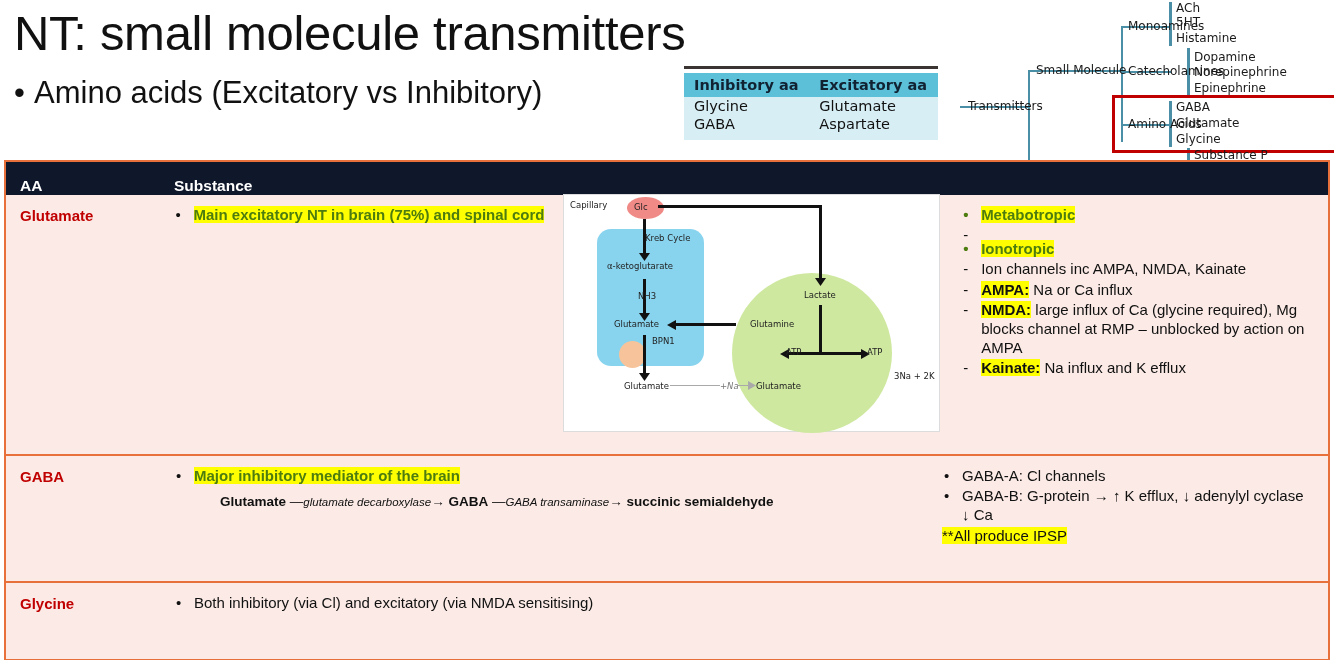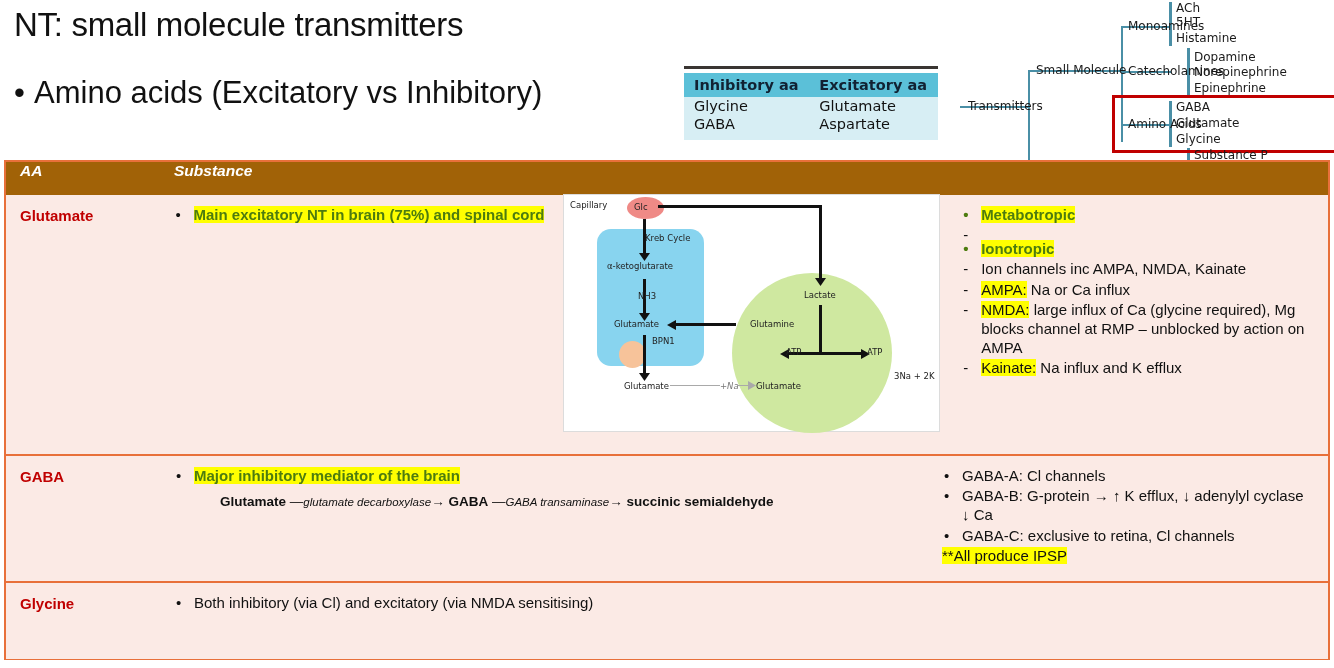--- a/index.html
+++ b/index.html
@@ -1,20 +1,20 @@
 <!DOCTYPE html>
 <html><head>
 <meta charset="utf-8">
 <style>
   html,body{margin:0;padding:0;background:#ffffff;}
   body{width:1334px;height:668px;position:relative;overflow:hidden;
        font-family:"Liberation Sans","DejaVu Sans",sans-serif;color:#000;}
 
   
-  #slide-title{position:absolute;left:14px;top:8px;font-size:33px;line-height:1.05;
+  #slide-title{position:absolute;left:14px;top:8px;font-size:49px;line-height:1.05;
     font-weight:400;color:#111;letter-spacing:-0.3px;white-space:nowrap;}
   #bullet-line{position:absolute;left:14px;top:76px;font-size:31px;line-height:1.1;
     color:#111;white-space:nowrap;}
   #bullet-line .bdot{display:inline-block;width:20px;}
 
   
   #aa-table{position:absolute;left:684px;top:66px;width:254px;}
   #aa-table .rule{height:3px;background:#3a3532;margin-bottom:4px;}
   #aa-table table{border-collapse:collapse;width:100%;background:#d7eef4;}
   #aa-table th{background:#5bc0d8;color:#123;font-size:14.5px;font-weight:bold;
@@ -26,37 +26,37 @@
   
   #tree{position:absolute;left:960px;top:0px;width:374px;height:162px;}
   #tree .tlabel{position:absolute;font-size:12px;color:#1a1a1a;white-space:nowrap;
     font-family:"DejaVu Sans",sans-serif;}
   #tree .tline{position:absolute;background:#4a8fa6;}
   #tree .redbox{position:absolute;border:3px solid #c00000;}
 
   
   #main-table{position:absolute;left:4px;top:160px;width:1326px;height:500px;
     border:2px solid #e8703a;box-sizing:border-box;}
-  .thead{display:flex;height:33px;background:#a16207;align-items:flex-start;font-style:italic;}
+  .thead{display:flex;height:33px;background:#0f172a;align-items:flex-end;}
   .thead div{color:#fff;font-weight:bold;font-size:15.5px;}
   .c1{width:168px;padding-left:14px;box-sizing:border-box;}
   .c2{width:408px;box-sizing:border-box;}
   .c3{width:382px;box-sizing:border-box;}
   .c4{width:368px;box-sizing:border-box;}
 
   .trow{display:flex;background:#fbeae5;border-bottom:2px solid #e8703a;
         box-sizing:border-box;}
   .trow.last{border-bottom:none;}
   .rowname{font-weight:bold;color:#c00000;font-size:15px;padding:12px 0 0 14px;
            box-sizing:border-box;}
   .cell{padding:10px 6px 6px 0;box-sizing:border-box;font-size:15px;color:#111;}
 
   .hl{background:#ffff00;}
   .redb{color:#4d7c0f;font-weight:bold;}
-  .bk{font-weight:normal;}
+  .bk{font-weight:bold;}
 
   ul.bl{margin:0;padding:0;list-style:none;}
   ul.bl li{position:relative;padding-left:20px;margin-bottom:1px;line-height:1.28;}
   ul.bl li .mk{position:absolute;left:2px;top:0;}
   .dash .mk{left:3px;}
 
   
   #bio{position:absolute;left:563px;top:194px;width:377px;height:238px;
        background:#ffffff;border:1px solid #dcdcdc;box-sizing:border-box;}
   #bio .bl{position:absolute;font-size:8.5px;color:#222;white-space:nowrap;
@@ -207,21 +207,20 @@
         <li>
           <span class="mk">•</span>
           <span>GABA-A: Cl channels</span>
         </li>
         <li>
           <span class="mk">•</span>
           <span>GABA-B: G-protein → ↑ K efflux, ↓ adenylyl cyclase ↓ Ca</span>
         </li>
         <li>
           <span class="mk">•</span>
-          <span>GABA-C: exclusive to retina, Cl channels</span>
         </li>
         <li style="padding-left:0;">
           <span class="hl">**All produce IPSP</span>
         </li>
       </ul>
     </div>
   </div>
 
   <div class="trow last" style="height:76px;">
     <div class="c1 rowname">Glycine</div>

